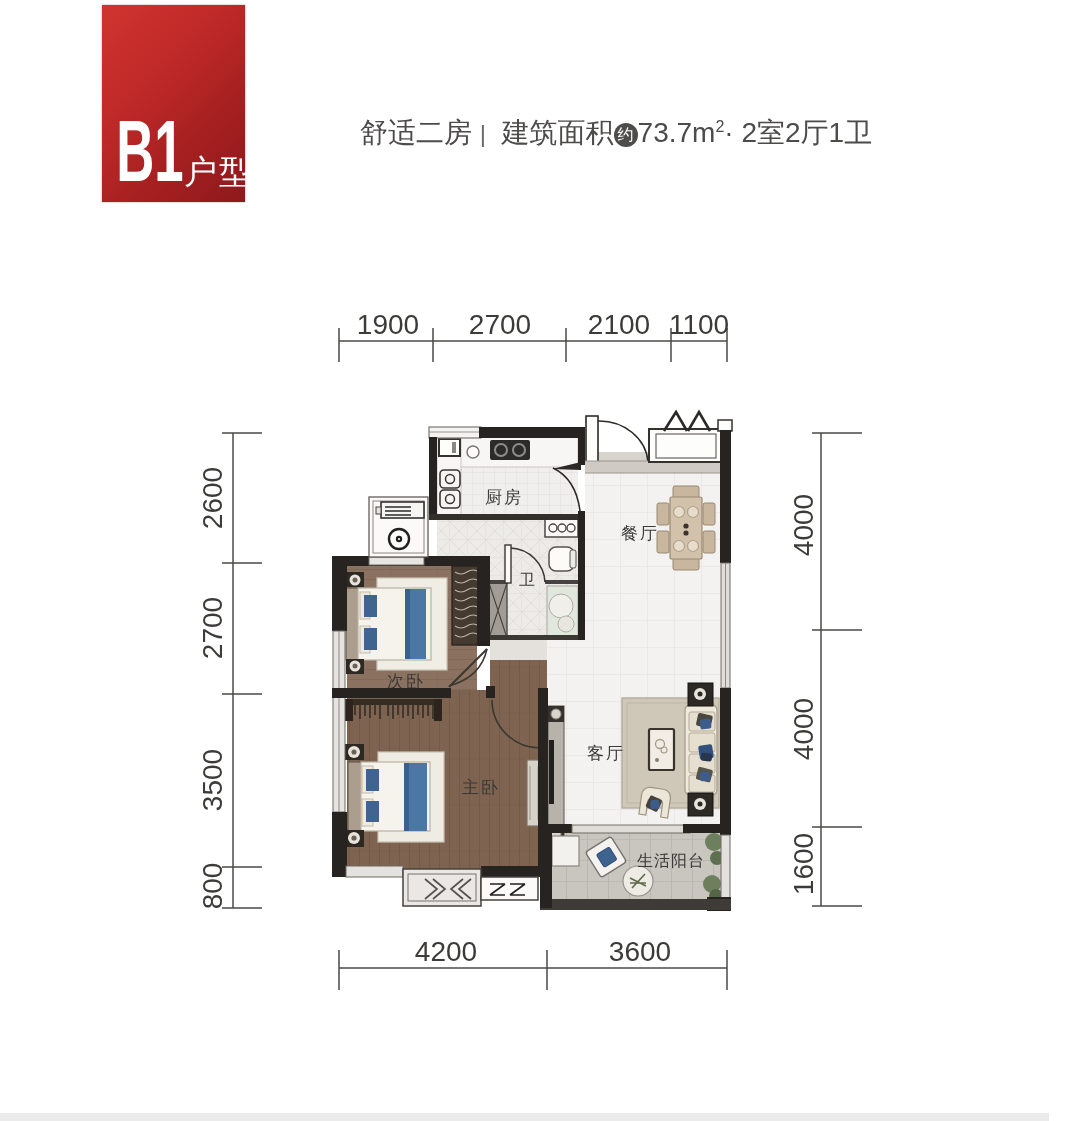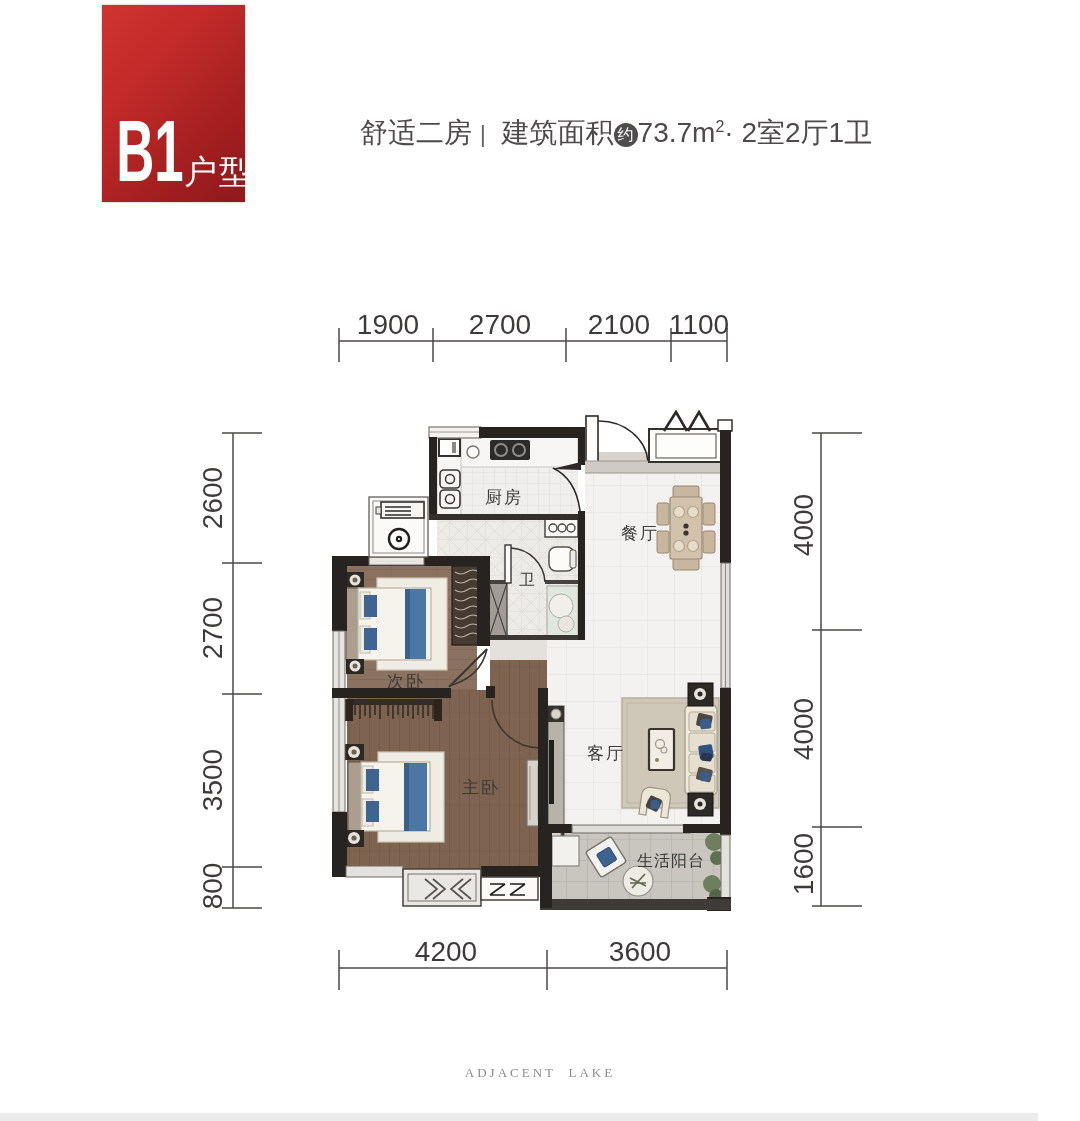--- a/index.html
+++ b/index.html
@@ -1,17 +1,17 @@
 <!DOCTYPE html>
 <html><head>
 <meta charset="utf-8">
 <style>
   html,body{margin:0;padding:0;background:#ffffff;overflow:hidden;}
   #page{position:relative;width:1038px;height:1121px;background:#ffffff;overflow:hidden;
-        font-family:"Liberation Sans", sans-serif;}
+        font-family:"Liberation Sans", sans-serif;padding-left:11px;}
   .abs{position:absolute;}
 </style>
 </head>
 <body>
 <div id="page">
 
 <div class="abs" style="left:102px;top:5px;width:143px;height:197px;background:linear-gradient(135deg,#d03430 0%,#c02a28 35%,#a41f20 70%,#8e191c 100%);box-shadow:0 0 2px rgba(0,0,0,.35);"></div>
 
 <div class="abs" style="left:97px;top:105px;width:96px;height:92px;color:#ffffff;font-weight:bold;font-size:88px;transform:scaleX(0.60);transform-origin:center;text-align:center;line-height:92px;">B1</div>
 
@@ -375,17 +375,16 @@
 <path d="M339,968 H727"></path>
 <path d="M339,950 V990 M547,950 V990 M727,950 V990"></path>
 </g>
 
 <g font-size="28" fill="#3d3b39" text-anchor="middle">
 <text x="446" y="961">4200</text>
 <text x="640" y="961">3600</text>
 </g>
 </svg>
 
-<div class="abs" style="left:0;top:1065px;width:1080px;text-align:center;font-family:'Liberation Serif',serif;font-size:13px;letter-spacing:3px;color:#8e8c8a;">ADJACENT&nbsp;&nbsp;LAKE</div>
 
 
 <div class="abs" style="left:0;top:1113px;width:1080px;height:8px;background:#ebebeb;"></div>
 </div>
 
 </body></html>

